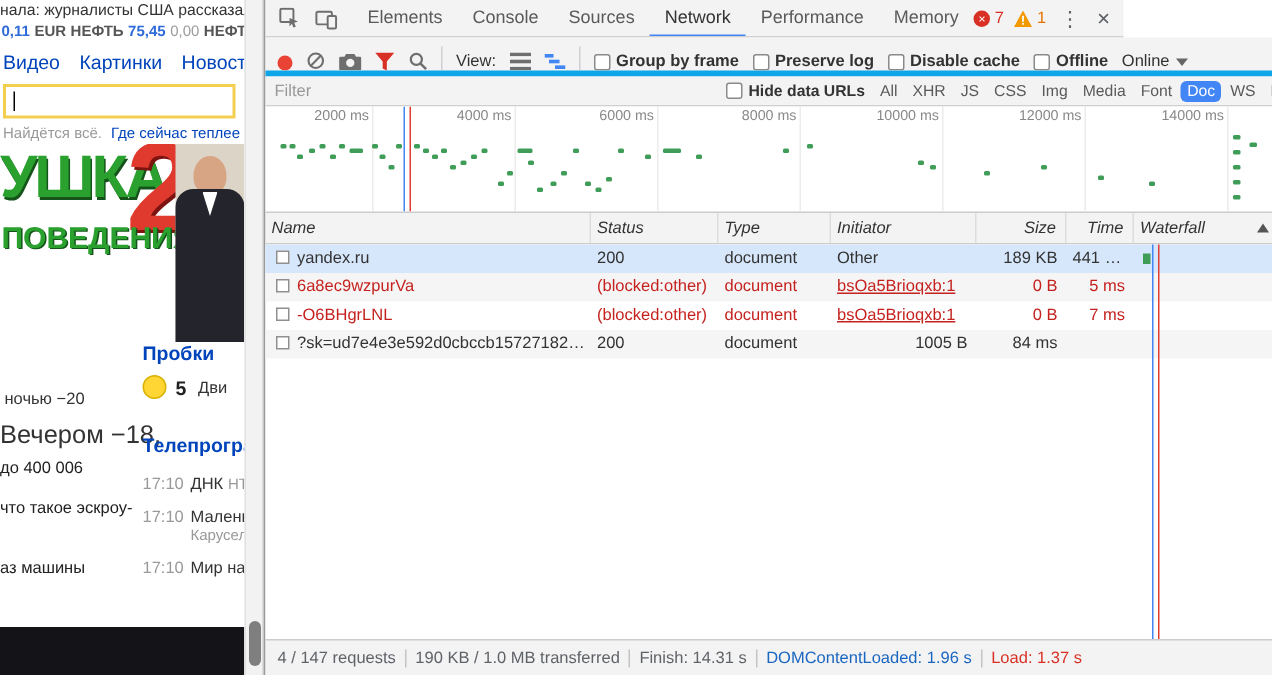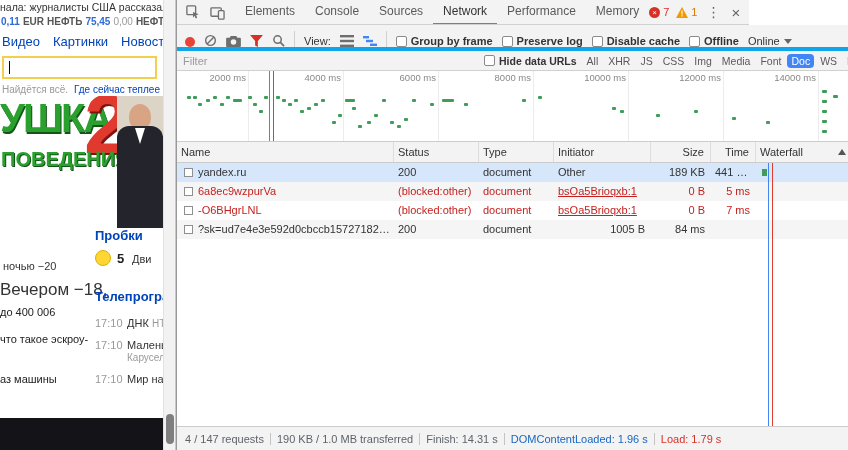--- a/index.html
+++ b/index.html
@@ -81,21 +81,21 @@
 
   .dt-overview { position:absolute; left:0; top:71px; width:672px; height:71px; background:#fff; border-bottom:1px solid #ccc; overflow:hidden; cursor:ew-resize; }
   .tick { position:absolute; top:0; bottom:0; width:0; border-left:1px solid #ececec; }
   .tick span { position:absolute; right:3px; top:1px; font-size:9.5px; color:#888; white-space:nowrap; }
   .ovmark { position:absolute; height:3px; background:#3f9d58; border-radius:1px; }
   .ov-dcl { position:absolute; left:92px; top:0; bottom:0; width:1px; background:#4285f4; }
   .ov-load { position:absolute; left:96px; top:0; bottom:0; width:1px; background:#e03c31; }
 
   .grid-cols { display:grid; grid-template-columns:217px 85px 75px 97px 60px 45px 1fr; }
   .dt-thead { position:absolute; left:0; top:142px; width:672px; height:21px; background:#f3f3f3; border-bottom:1px solid #ccc; font-size:11px; color:#333; }
-  .th { line-height:20px; padding:0 4px; border-right:1px solid #ddd; overflow:hidden; white-space:nowrap; cursor:pointer; position:relative; }
+  .th { line-height:20px; padding:0 4px; border-right:1px solid #ddd; overflow:hidden; white-space:nowrap; cursor:pointer; position:relative;font-style:italic; }
   .th.right { text-align:right; padding-right:6px; }
   .th.last { border-right:none; }
   .sort-arrow { position:absolute; right:3px; top:7px; width:0; height:0; border-left:4px solid transparent; border-right:4px solid transparent; border-bottom:6px solid #555; }
 
   .dt-tbody { position:absolute; left:0; top:163px; width:672px; height:263px; background:#fff; }
   .row { height:19px; line-height:19px; font-size:11px; color:#333; cursor:pointer; }
   .row.shade { background:#f5f5f5; }
   .row.selected { background:#d7e7fb; }
   .row.error { color:#c5221f; }
   .cell { padding:0 4px; overflow:hidden; white-space:nowrap; text-overflow:ellipsis; }
@@ -442,17 +442,17 @@
 
     <div class="dt-summary">
       <span>4 / 147 requests</span>
       <span class="sum-div"></span>
       <span>190 KB / 1.0 MB transferred</span>
       <span class="sum-div"></span>
       <span>Finish: 14.31 s</span>
       <span class="sum-div"></span>
       <span class="sum-dcl">DOMContentLoaded: 1.96 s</span>
       <span class="sum-div"></span>
-      <span class="sum-load">Load: 1.79 s</span>
+      <span class="sum-load">Load: 1.37 s</span>
     </div>
 
   </div>
 </div>
 
 </body></html>

